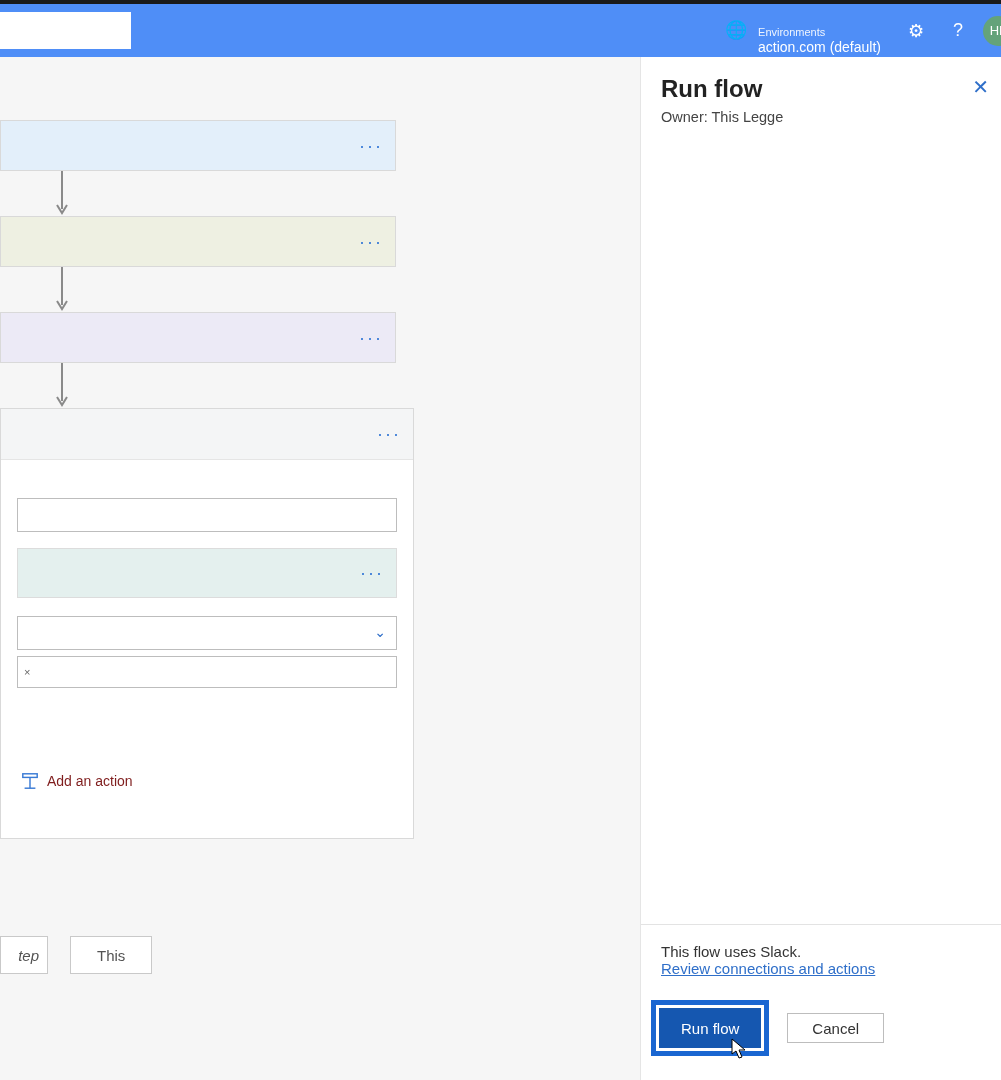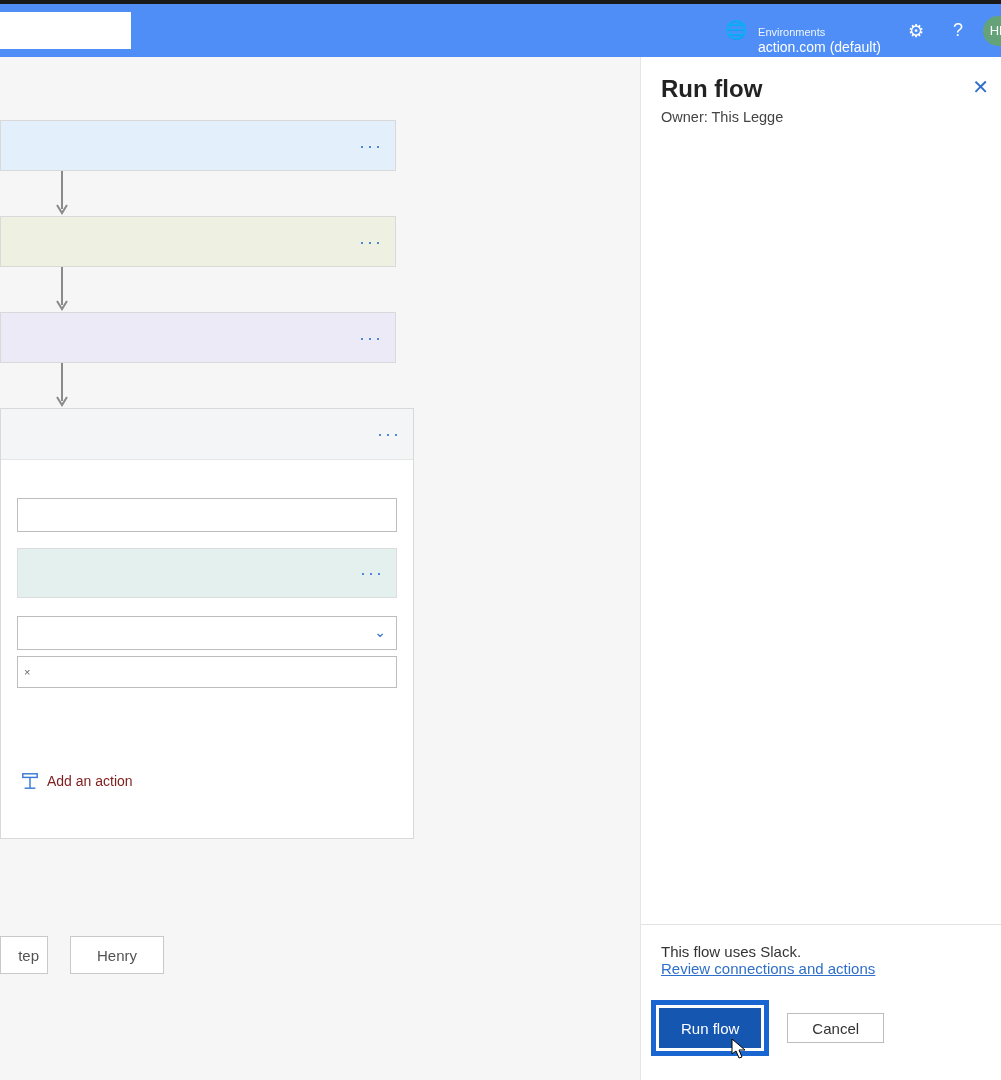--- a/index.html
+++ b/index.html
@@ -41,21 +41,21 @@
     .addrow .ic { width:18px; height:18px; }
     
     .arrow { position:absolute; left:56px; width:12px; }
     .arrow svg { display:block; }
     .a1 { top:114px; height:45px; }
     .a2 { top:210px; height:45px; }
     .a3 { top:306px; height:45px; }
     
     .footerbtns { position:absolute; left:0; top:879px; display:flex; gap:22px; }
     .btn { height:38px; border:1px solid #c9c9c9; background:#fff; color:#535353; font-size:15px; display:flex; align-items:center; justify-content:center; padding: 0 26px; cursor:pointer; }
-    .btn.step { width:48px; padding:0 8px; justify-content:flex-end; overflow:hidden; }
+    .btn.step { width:48px; padding:0 8px; justify-content:flex-end; overflow:hidden;font-style:italic; }
     
     .panel { position:absolute; right:0; top:57px; width:361px; height:1023px; background:#fff; border-left:1px solid #e5e5e5; display:flex; flex-direction:column; }
     .panel .ptop { padding: 18px 20px 0 20px; }
     .panel h1 { font-size:24px; font-weight:600; color:#222; }
     .panel .close { position:absolute; right:12px; top:18px; color:#2f6fc9; font-size:20px; cursor:pointer; }
     .panel .sub1 { font-size:17px; font-weight:600; color:#222; margin-top:10px; }
     .panel .sub2 { font-size:14.5px; color:#444; margin-top:6px; }
     .panel .pfill { flex:1; }
     .panel .pinfo { border-top:1px solid #e3e3e3; padding: 18px 20px 12px 20px; }
     .panel .pinfo .t1 { font-size:15px; color:#333; }
@@ -155,21 +155,21 @@
         <span>Add an action</span>
       </div>
     </div>
   </div>
 
   <div class="footerbtns">
     <div class="btn step">
       <span>tep</span>
     </div>
     <div class="btn">
-      <span>Henry</span>
+      <span>This</span>
     </div>
   </div>
 </div>
 
 <div class="panel">
   <div class="ptop">
     <h1>Run flow</h1>
     <span class="close">
       <span>✕</span>
     </span>

